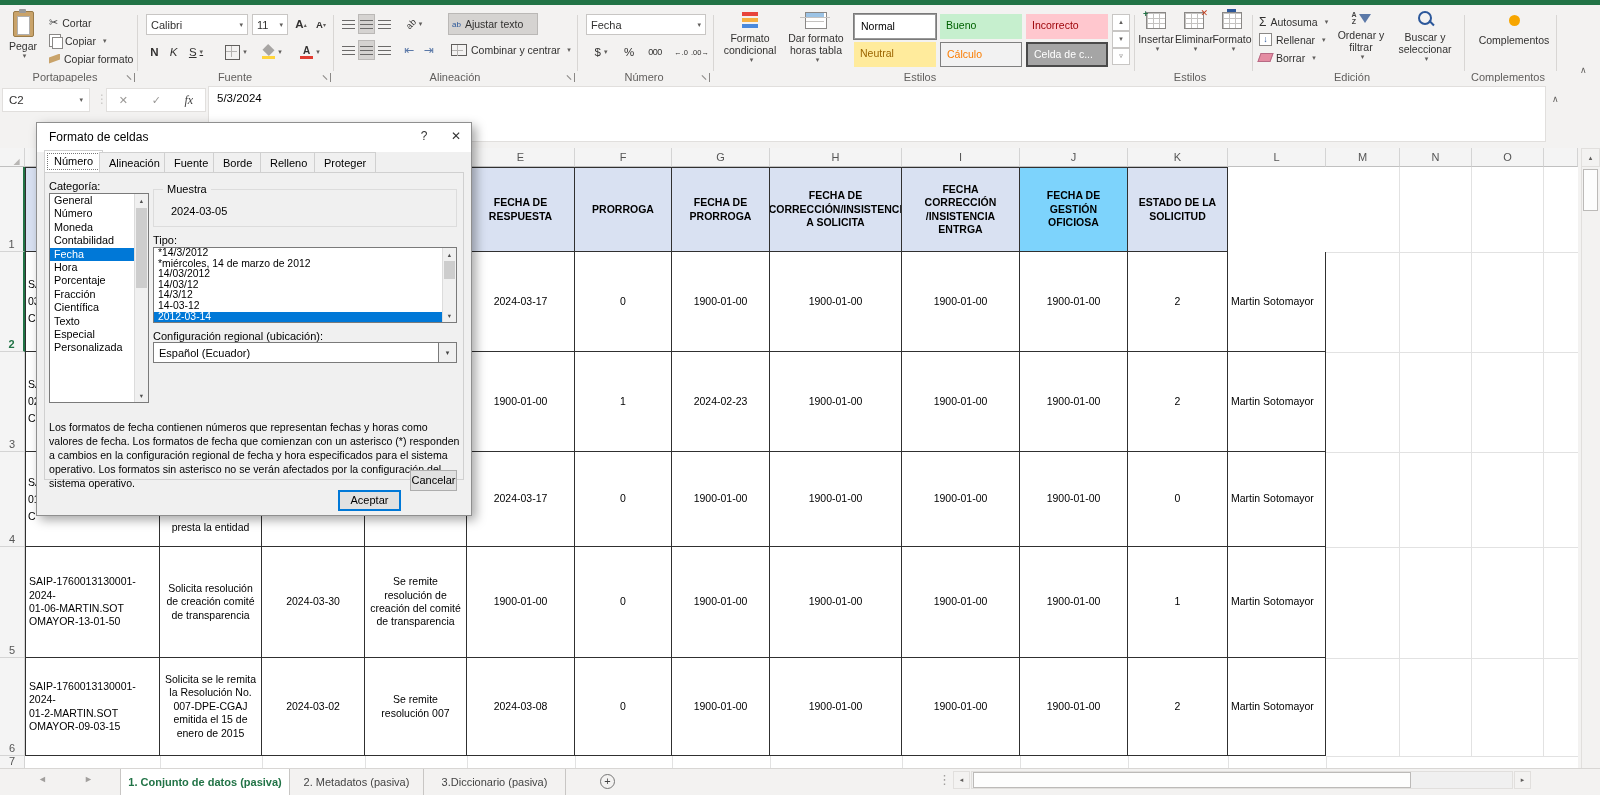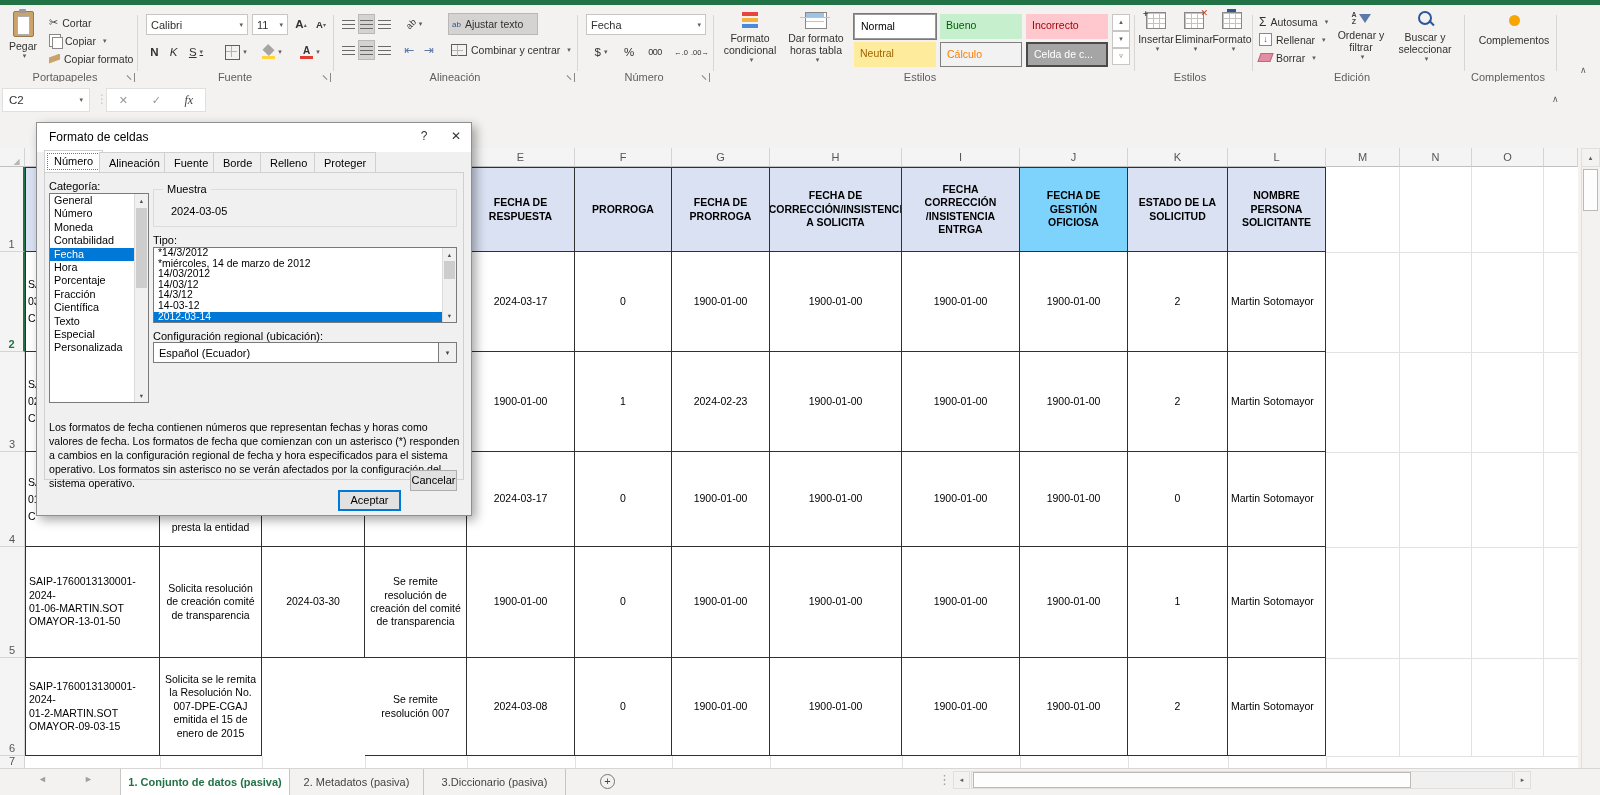--- a/index.html
+++ b/index.html
@@ -331,20 +331,21 @@
   <div class="namebox">
     <span>C2</span>
     <span class="car">▾</span>
   </div>
   <div class="abs" style="left:96px;top:92px;color:#c8c6c4;font-size:12px;"><span>⋮</span></div>
   <div class="fxbox">
     <span style="color:#9a9896;font-size:11px;"><span>✕</span></span>
     <span style="color:#9a9896;font-size:11px;"><span>✓</span></span>
     <span style="color:#444;font-size:12px;font-style:italic;font-family:'Liberation Serif',serif;"><span>fx</span></span>
   </div>
+  <div class="ffield"><span>5/3/2024</span></div>
   <div class="abs" style="left:1552px;top:94px;font-size:9px;color:#605e5c;"><span>∧</span></div>
 
   <div class="abs" style="left:25px;top:167px;width:1553px;height:601px;background:#fff;"></div>
 
   <div class="ch" style="left:0;width:25px;">
       <span style="align-self:flex-end;font-size:8px;color:#b8b6b4;margin-left:9px;">◢</span>
     </div>
   <div class="ch cA">A</div>
   <div class="ch cB">B</div>
   <div class="ch cC">C</div>
@@ -419,22 +420,20 @@
 CORRECCIÓN/INSISTENCI
 A SOLICITA</div>
   <div class="cell hd r1 cI" style="background: rgb(217, 225, 242);">FECHA
 CORRECCIÓN
 /INSISTENCIA
 ENTRGA</div>
   <div class="cell hd r1 cJ" style="background: #7dd3fc;">FECHA DE GESTIÓN
 OFICIOSA</div>
   <div class="cell hd r1 cK" style="background: rgb(217, 225, 242);">ESTADO DE LA
 SOLICITUD</div>
-  <div class="cell hd r1 cL" style="background: rgb(217, 225, 242);">NOMBRE PERSONA
-SOLICITANTE</div>
 
   <div class="cell r2 cA eleft frag">SA
 03
 C</div>
   <div class="cell r2 cB"></div>
   <div class="cell r2 cC"></div>
   <div class="cell r2 cD"></div>
   <div class="cell r2 cE">2024-03-17</div>
   <div class="cell r2 cF">0</div>
   <div class="cell r2 cG">1900-01-00</div>
@@ -495,20 +494,21 @@
   <div class="cell r5 cL leftal">Martin Sotomayor</div>
 
   <div class="cell r6 cA eleft leftal">SAIP-1760013130001-2024-
 01-2-MARTIN.SOT
 OMAYOR-09-03-15</div>
   <div class="cell r6 cB">Solicita se le remita
 la Resolución No.
 007-DPE-CGAJ
 emitida el 15 de
 enero de 2015</div>
+  <div class="cell r6 cC">2024-03-02</div>
   <div class="cell r6 cD">Se remite
 resolución 007</div>
   <div class="cell r6 cE">2024-03-08</div>
   <div class="cell r6 cF">0</div>
   <div class="cell r6 cG">1900-01-00</div>
   <div class="cell r6 cH">1900-01-00</div>
   <div class="cell r6 cI">1900-01-00</div>
   <div class="cell r6 cJ">1900-01-00</div>
   <div class="cell r6 cK">2</div>
   <div class="cell r6 cL leftal">Martin Sotomayor</div>

